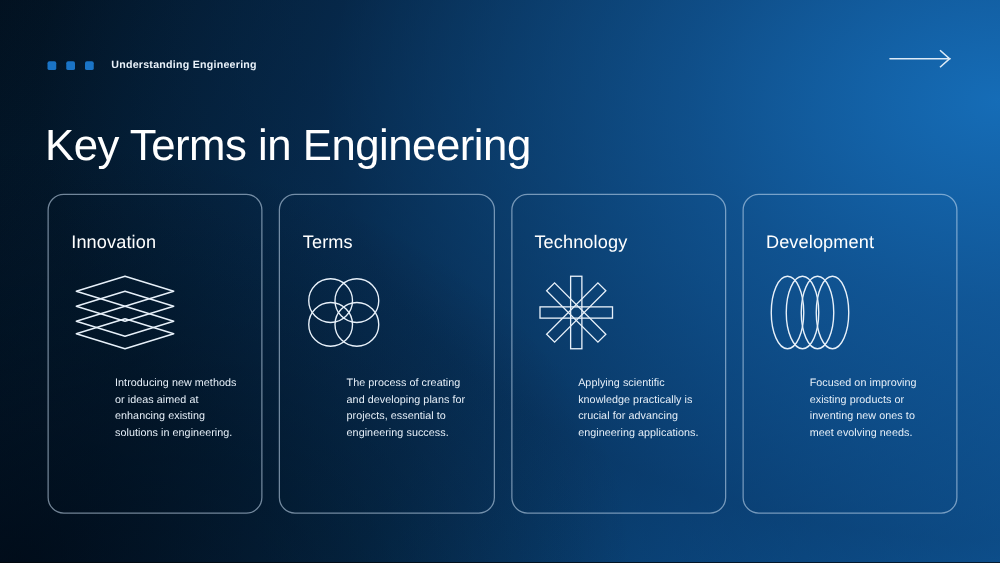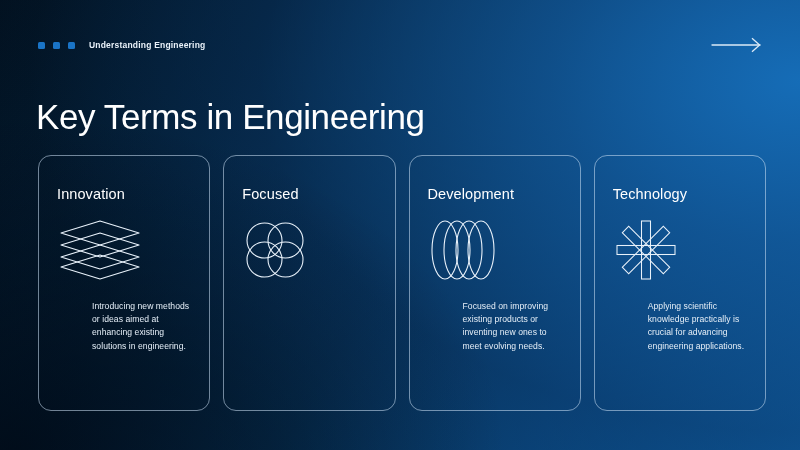--- a/index.html
+++ b/index.html
@@ -29,21 +29,21 @@
   }
 
   
   .header {
     position: absolute;
     top: 34px;
     left: 38px;
     right: 36px;
     height: 22px;
     display: flex;
-    align-items: center;
+    align-items: flex-end;
     z-index: 3;
   }
   .dots {
     display: flex;
     gap: 8px;
     align-items: center;
     margin-right: 14px;
   }
   .dot {
     width: 7px;
@@ -159,61 +159,62 @@
             <path d="M43 14 L82 26 L43 38 L4 26 Z"></path>
             <path d="M43 26 L82 38 L43 50 L4 38 Z"></path>
             <path d="M43 36 L82 48 L43 60 L4 48 Z"></path>
           </g>
         </svg>
       </div>
       <div class="card-desc">Introducing new methods or ideas aimed at enhancing existing solutions in engineering.</div>
     </div>
 
     <div class="card">
-      <div class="card-title">Focused</div>
+      <div class="card-title">Terms</div>
       <div class="card-icon">
         <svg width="66" height="62" viewBox="0 0 66 62" fill="none">
           <g stroke="#e8f1fa" stroke-width="1.1" fill="none">
             <circle cx="22.5" cy="21.5" r="17.5"></circle>
             <circle cx="43.5" cy="21.5" r="17.5"></circle>
             <circle cx="22.5" cy="40.5" r="17.5"></circle>
             <circle cx="43.5" cy="40.5" r="17.5"></circle>
           </g>
         </svg>
       </div>
+      <div class="card-desc">The process of creating and developing plans for projects, essential to engineering success.</div>
+    </div>
+
+    <div class="card">
+      <div class="card-title">Technology</div>
+      <div class="card-icon">
+        <svg width="66" height="62" viewBox="0 0 66 62" fill="none">
+          <g stroke="#e8f1fa" stroke-width="1.05" fill="none" stroke-linejoin="miter">
+
+            <rect x="28.5" y="2" width="9" height="58"></rect>
+
+            <rect x="4" y="26.5" width="58" height="9"></rect>
+
+            <rect x="28.5" y="2" width="9" height="58" transform="rotate(45 33 31)"></rect>
+
+            <rect x="28.5" y="2" width="9" height="58" transform="rotate(-45 33 31)"></rect>
+          </g>
+        </svg>
+      </div>
+      <div class="card-desc">Applying scientific knowledge practically is crucial for advancing engineering applications.</div>
     </div>
 
     <div class="card">
       <div class="card-title">Development</div>
       <div class="card-icon">
         <svg width="74" height="62" viewBox="0 0 74 62" fill="none">
           <g stroke="#e8f1fa" stroke-width="1.1" fill="none">
             <ellipse cx="17" cy="31" rx="13" ry="29"></ellipse>
             <ellipse cx="29" cy="31" rx="13" ry="29"></ellipse>
             <ellipse cx="41" cy="31" rx="13" ry="29"></ellipse>
             <ellipse cx="53" cy="31" rx="13" ry="29"></ellipse>
           </g>
         </svg>
       </div>
       <div class="card-desc">Focused on improving existing products or inventing new ones to meet evolving needs.</div>
     </div>
 
-    <div class="card">
-      <div class="card-title">Technology</div>
-      <div class="card-icon">
-        <svg width="66" height="62" viewBox="0 0 66 62" fill="none">
-          <g stroke="#e8f1fa" stroke-width="1.05" fill="none" stroke-linejoin="miter">
-
-            <rect x="28.5" y="2" width="9" height="58"></rect>
-
-            <rect x="4" y="26.5" width="58" height="9"></rect>
-
-            <rect x="28.5" y="2" width="9" height="58" transform="rotate(45 33 31)"></rect>
-
-            <rect x="28.5" y="2" width="9" height="58" transform="rotate(-45 33 31)"></rect>
-          </g>
-        </svg>
-      </div>
-      <div class="card-desc">Applying scientific knowledge practically is crucial for advancing engineering applications.</div>
-    </div>
-
   </div>
 </div>
 
 </body></html>

